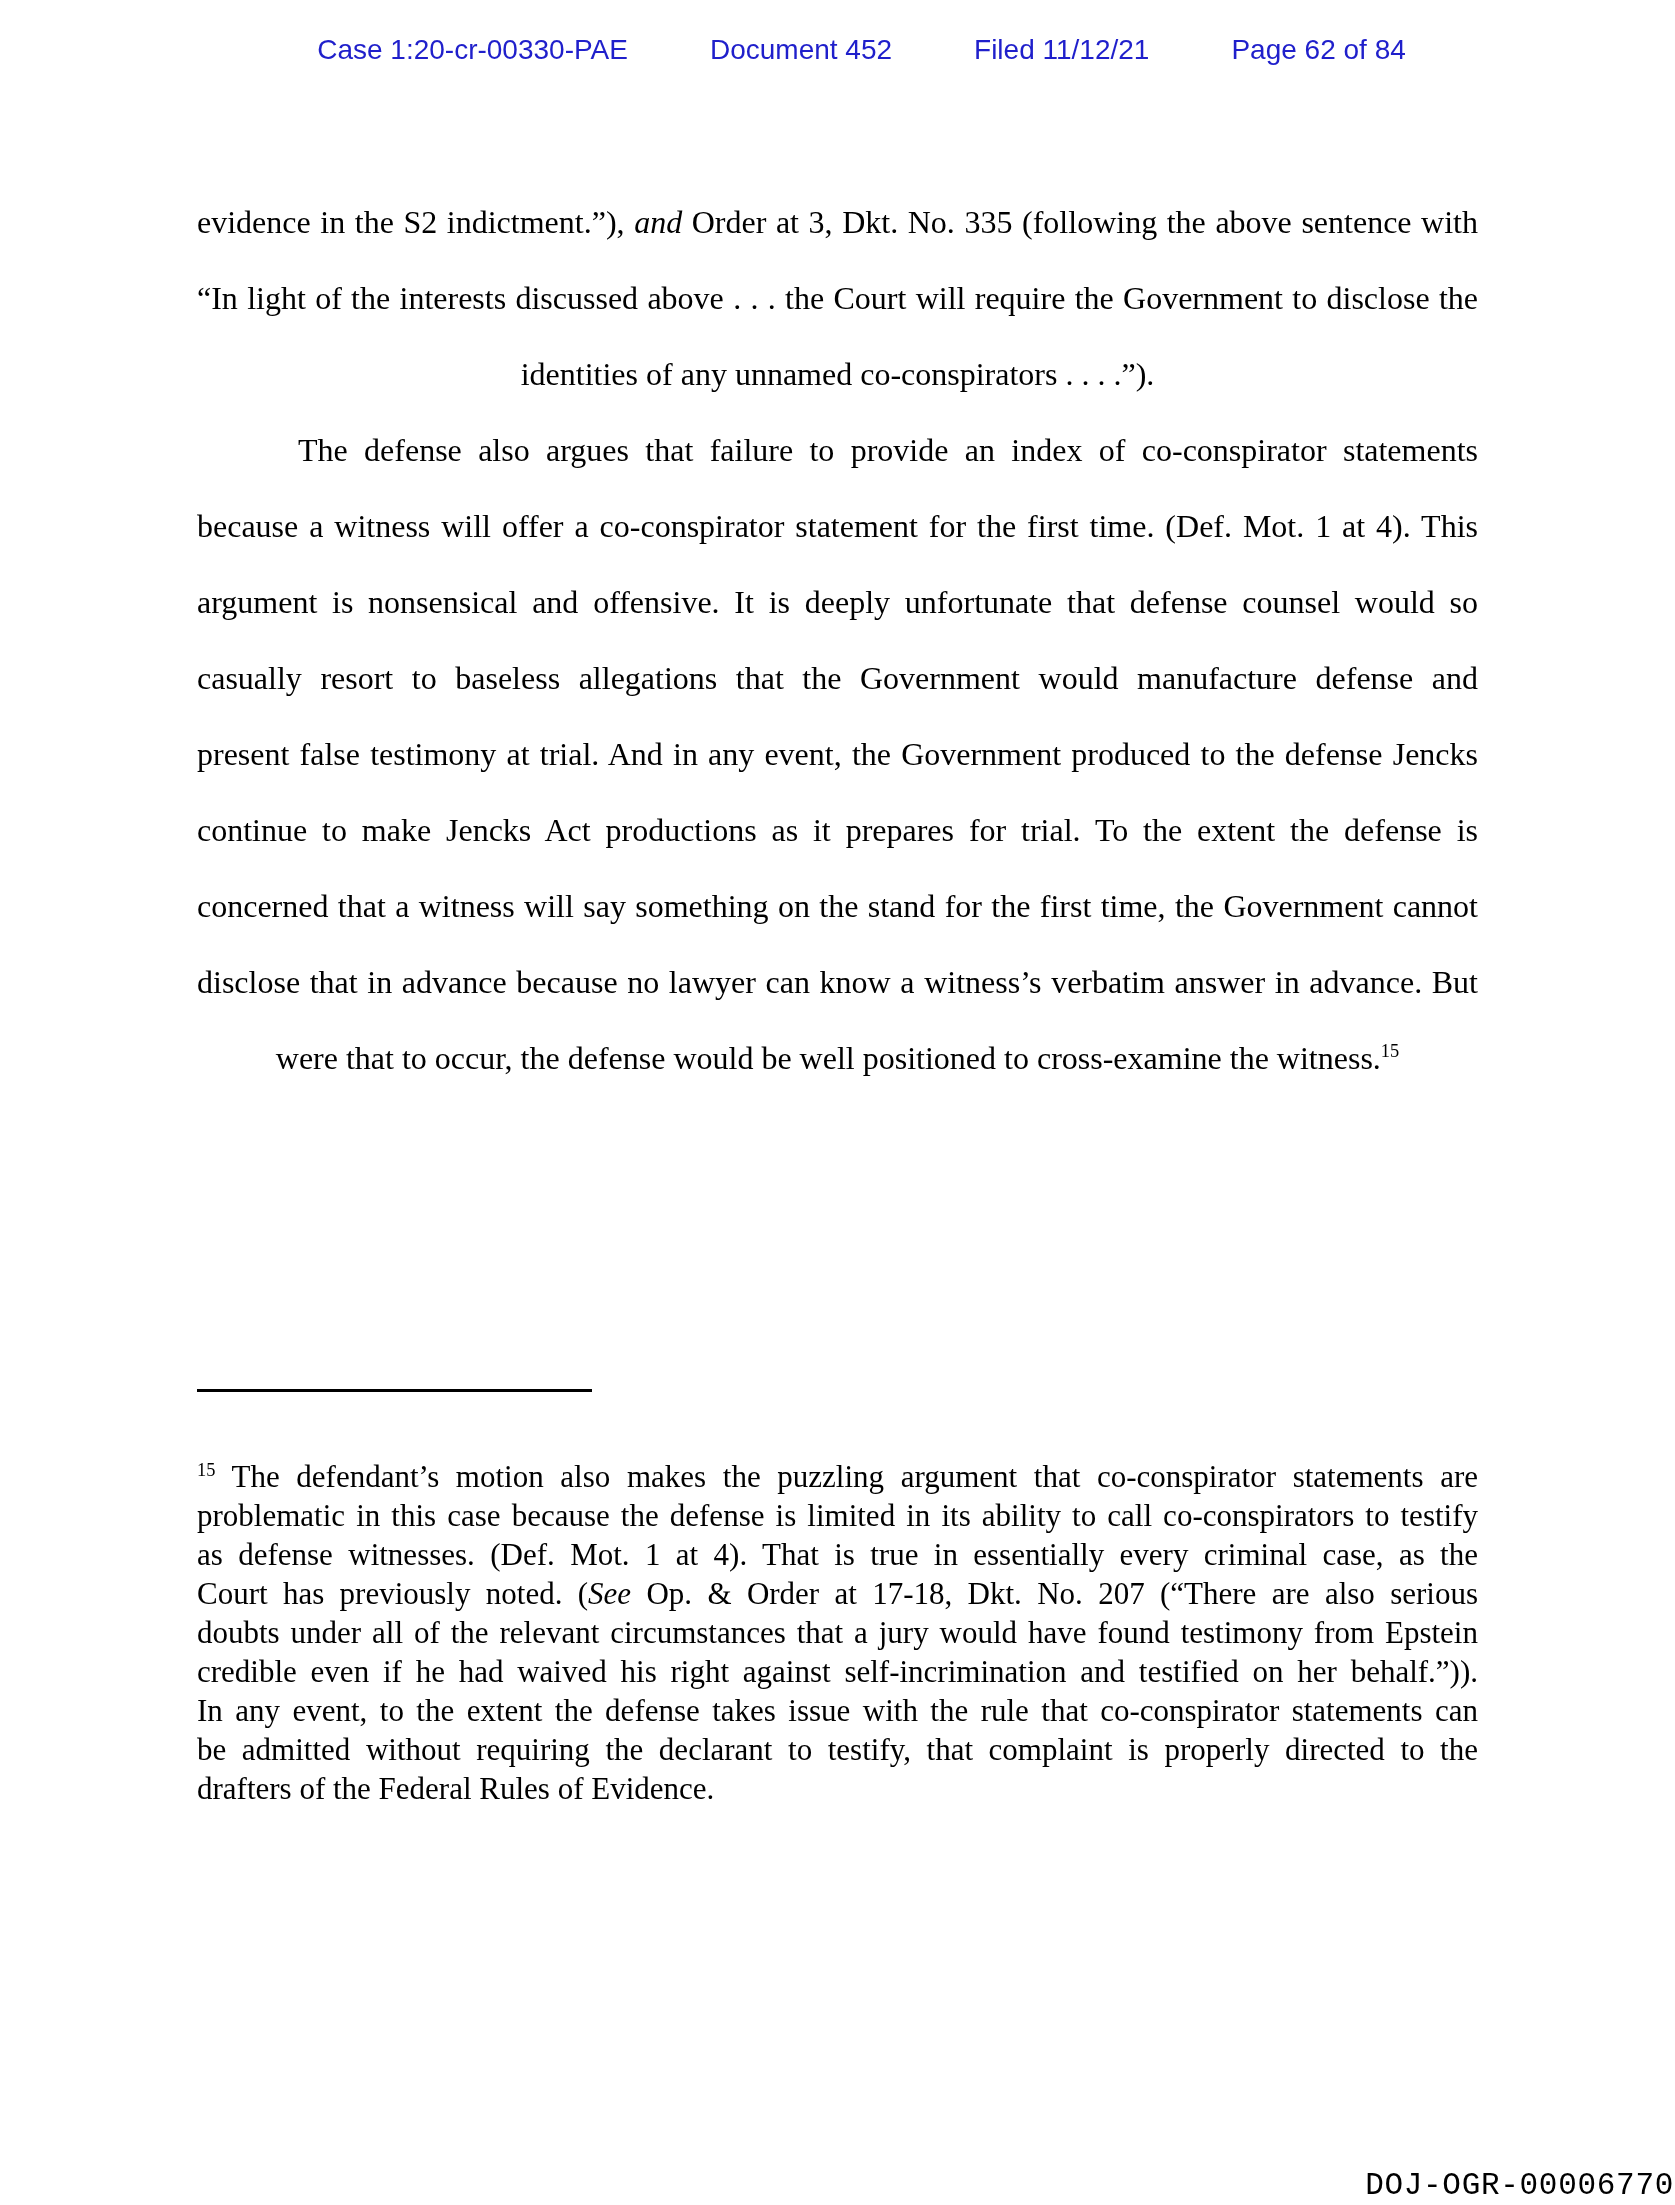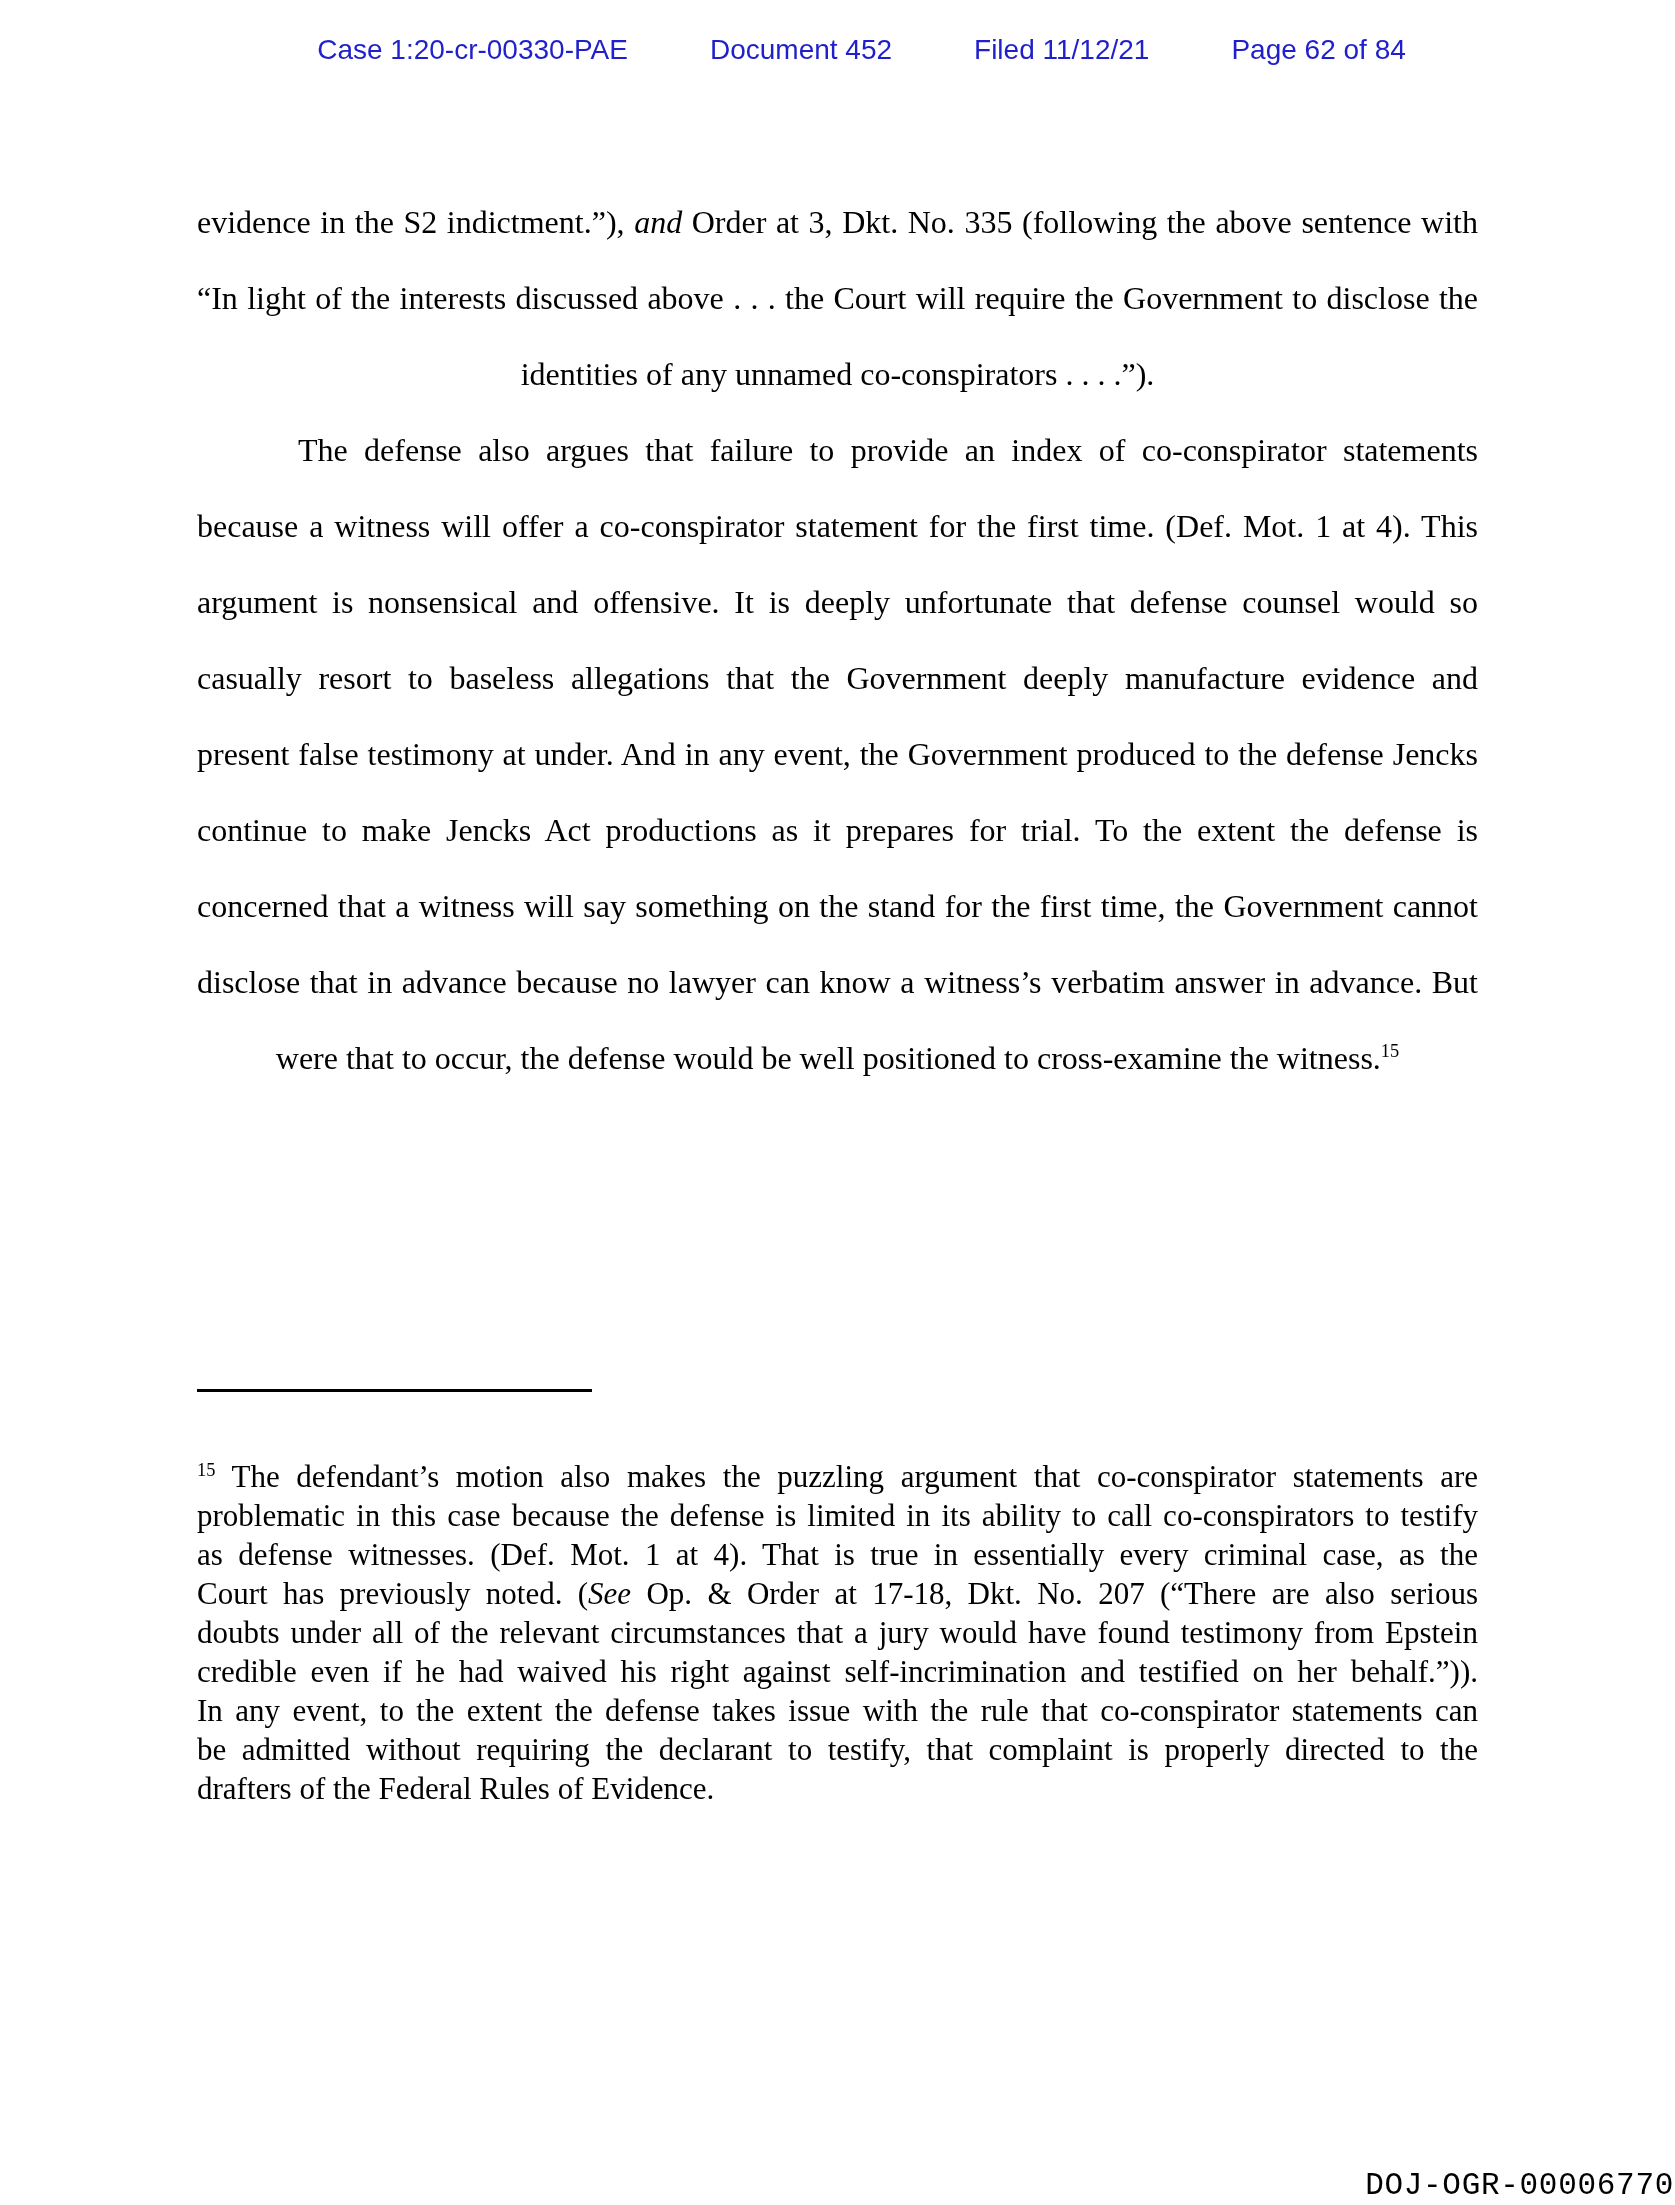--- a/index.html
+++ b/index.html
@@ -105,22 +105,22 @@
     <span>Page 62 of 84</span>
   </div>
 
   <div class="body-block">
     <div class="bline just"><span>evidence in the S2 indictment.”), </span><i>and</i><span> Order at 3, Dkt. No. 335 (following the above sentence with</span></div>
     <div class="bline just"><span>“In light of the interests discussed above . . . the Court will require the Government to disclose the</span></div>
     <div class="bline"><span>identities of any unnamed co-conspirators . . . .”).</span></div>
     <div class="bline just indent"><span>The defense also argues that failure to provide an index of co-conspirator statements</span></div>
     <div class="bline just"><span>because a witness will offer a co-conspirator statement for the first time.  (Def. Mot. 1 at 4).  This</span></div>
     <div class="bline just"><span>argument is nonsensical and offensive.  It is deeply unfortunate that defense counsel would so</span></div>
-    <div class="bline just"><span>casually resort to baseless allegations that the Government deeply manufacture evidence and</span></div>
-    <div class="bline just"><span>present false testimony at under.  And in any event, the Government produced to the defense Jencks</span></div>
+    <div class="bline just"><span>casually resort to baseless allegations that the Government would manufacture defense and</span></div>
+    <div class="bline just"><span>present false testimony at trial.  And in any event, the Government produced to the defense Jencks</span></div>
     <div class="bline just"><span>continue to make Jencks Act productions as it prepares for trial.  To the extent the defense is</span></div>
     <div class="bline just"><span>concerned that a witness will say something on the stand for the first time, the Government cannot</span></div>
     <div class="bline just"><span>disclose that in advance because no lawyer can know a witness’s verbatim answer in advance.  But</span></div>
     <div class="bline"><span>were that to occur, the defense would be well positioned to cross-examine the witness.</span><sup class="fnref">15</sup></div>
   </div>
 
   <div class="sep"></div>
 
   <div class="fn-block">
     <div class="fline just"><sup class="fnref">15</sup><span> The defendant’s motion also makes the puzzling argument that co-conspirator statements are</span></div>

